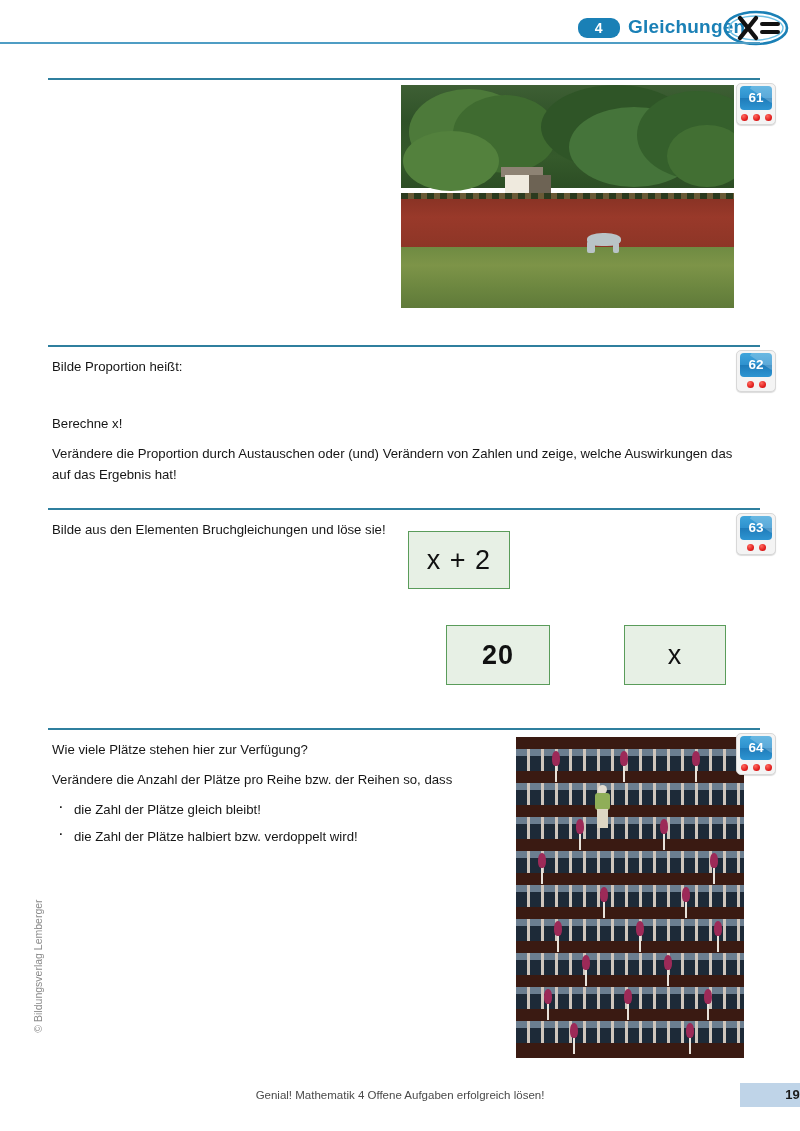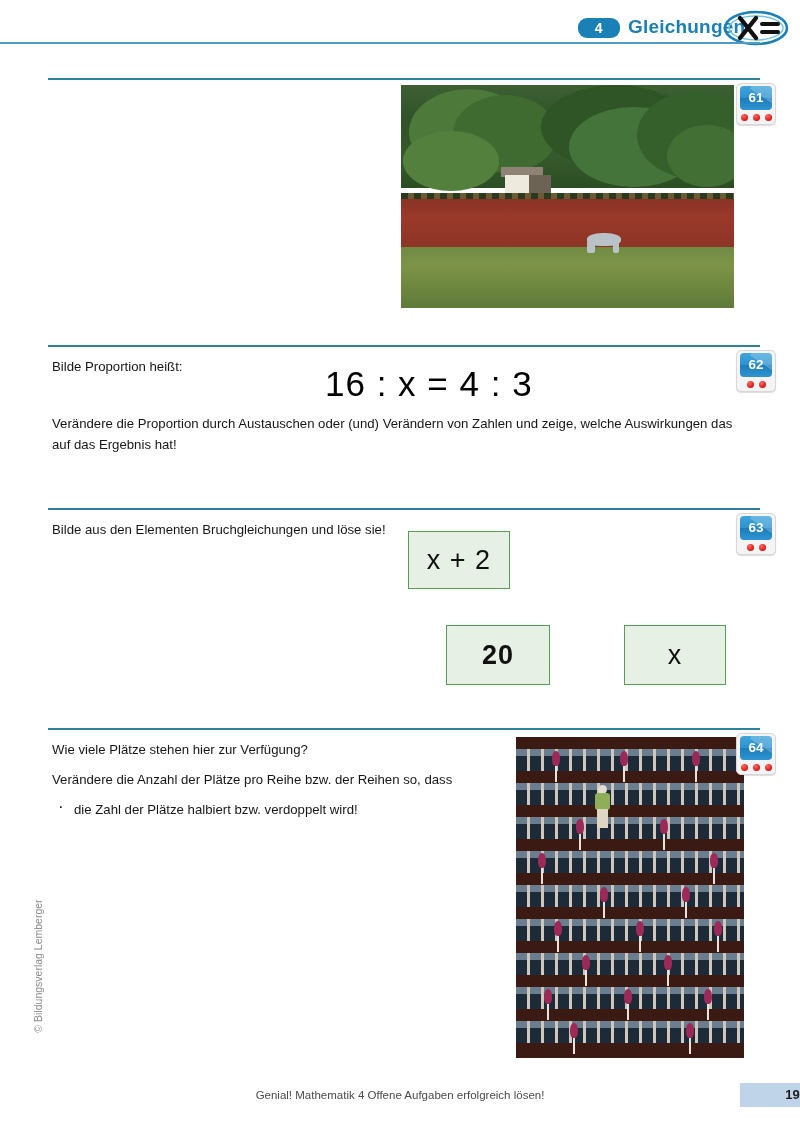--- a/index.html
+++ b/index.html
@@ -273,23 +273,23 @@
     </div>
   </div>
 </div>
 
 <div class="block" style="left:48px; top:345px; width:712px; height:140px;">
   <div class="block-rule" style="width:712px;"></div>
   <div class="btext" style="left:4px; top:11px; width:330px;">
     <p>Bilde Proportion heißt:</p>
   </div>
 
-  <div class="equation" style="left:277px; top:19px;">16 : x = 4 : 3</div>
 
   <div class="btext" style="left:4px; top:68px; width:694px;">
+    <p>Berechne x!</p>
     <p>Verändere die Proportion durch Austauschen oder (und) Verändern von Zahlen und zeige, welche Auswirkungen das auf das Ergebnis hat!</p>
   </div>
 
   <div class="badge" style="left:688px; top:5px;">
     <div class="badge-face">62</div>
     <div class="badge-dots">
       <span class="dot"></span>
       <span class="dot"></span>
     </div>
   </div>
@@ -313,20 +313,21 @@
     </div>
   </div>
 </div>
 
 <div class="block" style="left:48px; top:728px; width:712px; height:332px;">
   <div class="block-rule" style="width:712px;"></div>
   <div class="btext" style="left:4px; top:11px; width:450px;">
     <p>Wie viele Plätze stehen hier zur Verfügung?</p>
     <p>Verändere die Anzahl der Plätze pro Reihe bzw. der Reihen so, dass</p>
     <ul class="bullets">
+      <li>die Zahl der Plätze gleich bleibt!</li>
       <li>die Zahl der Plätze halbiert bzw. verdoppelt wird!</li>
     </ul>
   </div>
 
   <div class="photo" style="left:468px; top:9px; width:228px; height:321px;">
     <div class="seats">
       <div class="seat-tier" style="top:0px;   height:12px;"></div>
       <div class="seat-strip" style="top:12px;  height:22px;">
           <div class="seat-shine"></div>
         </div>

